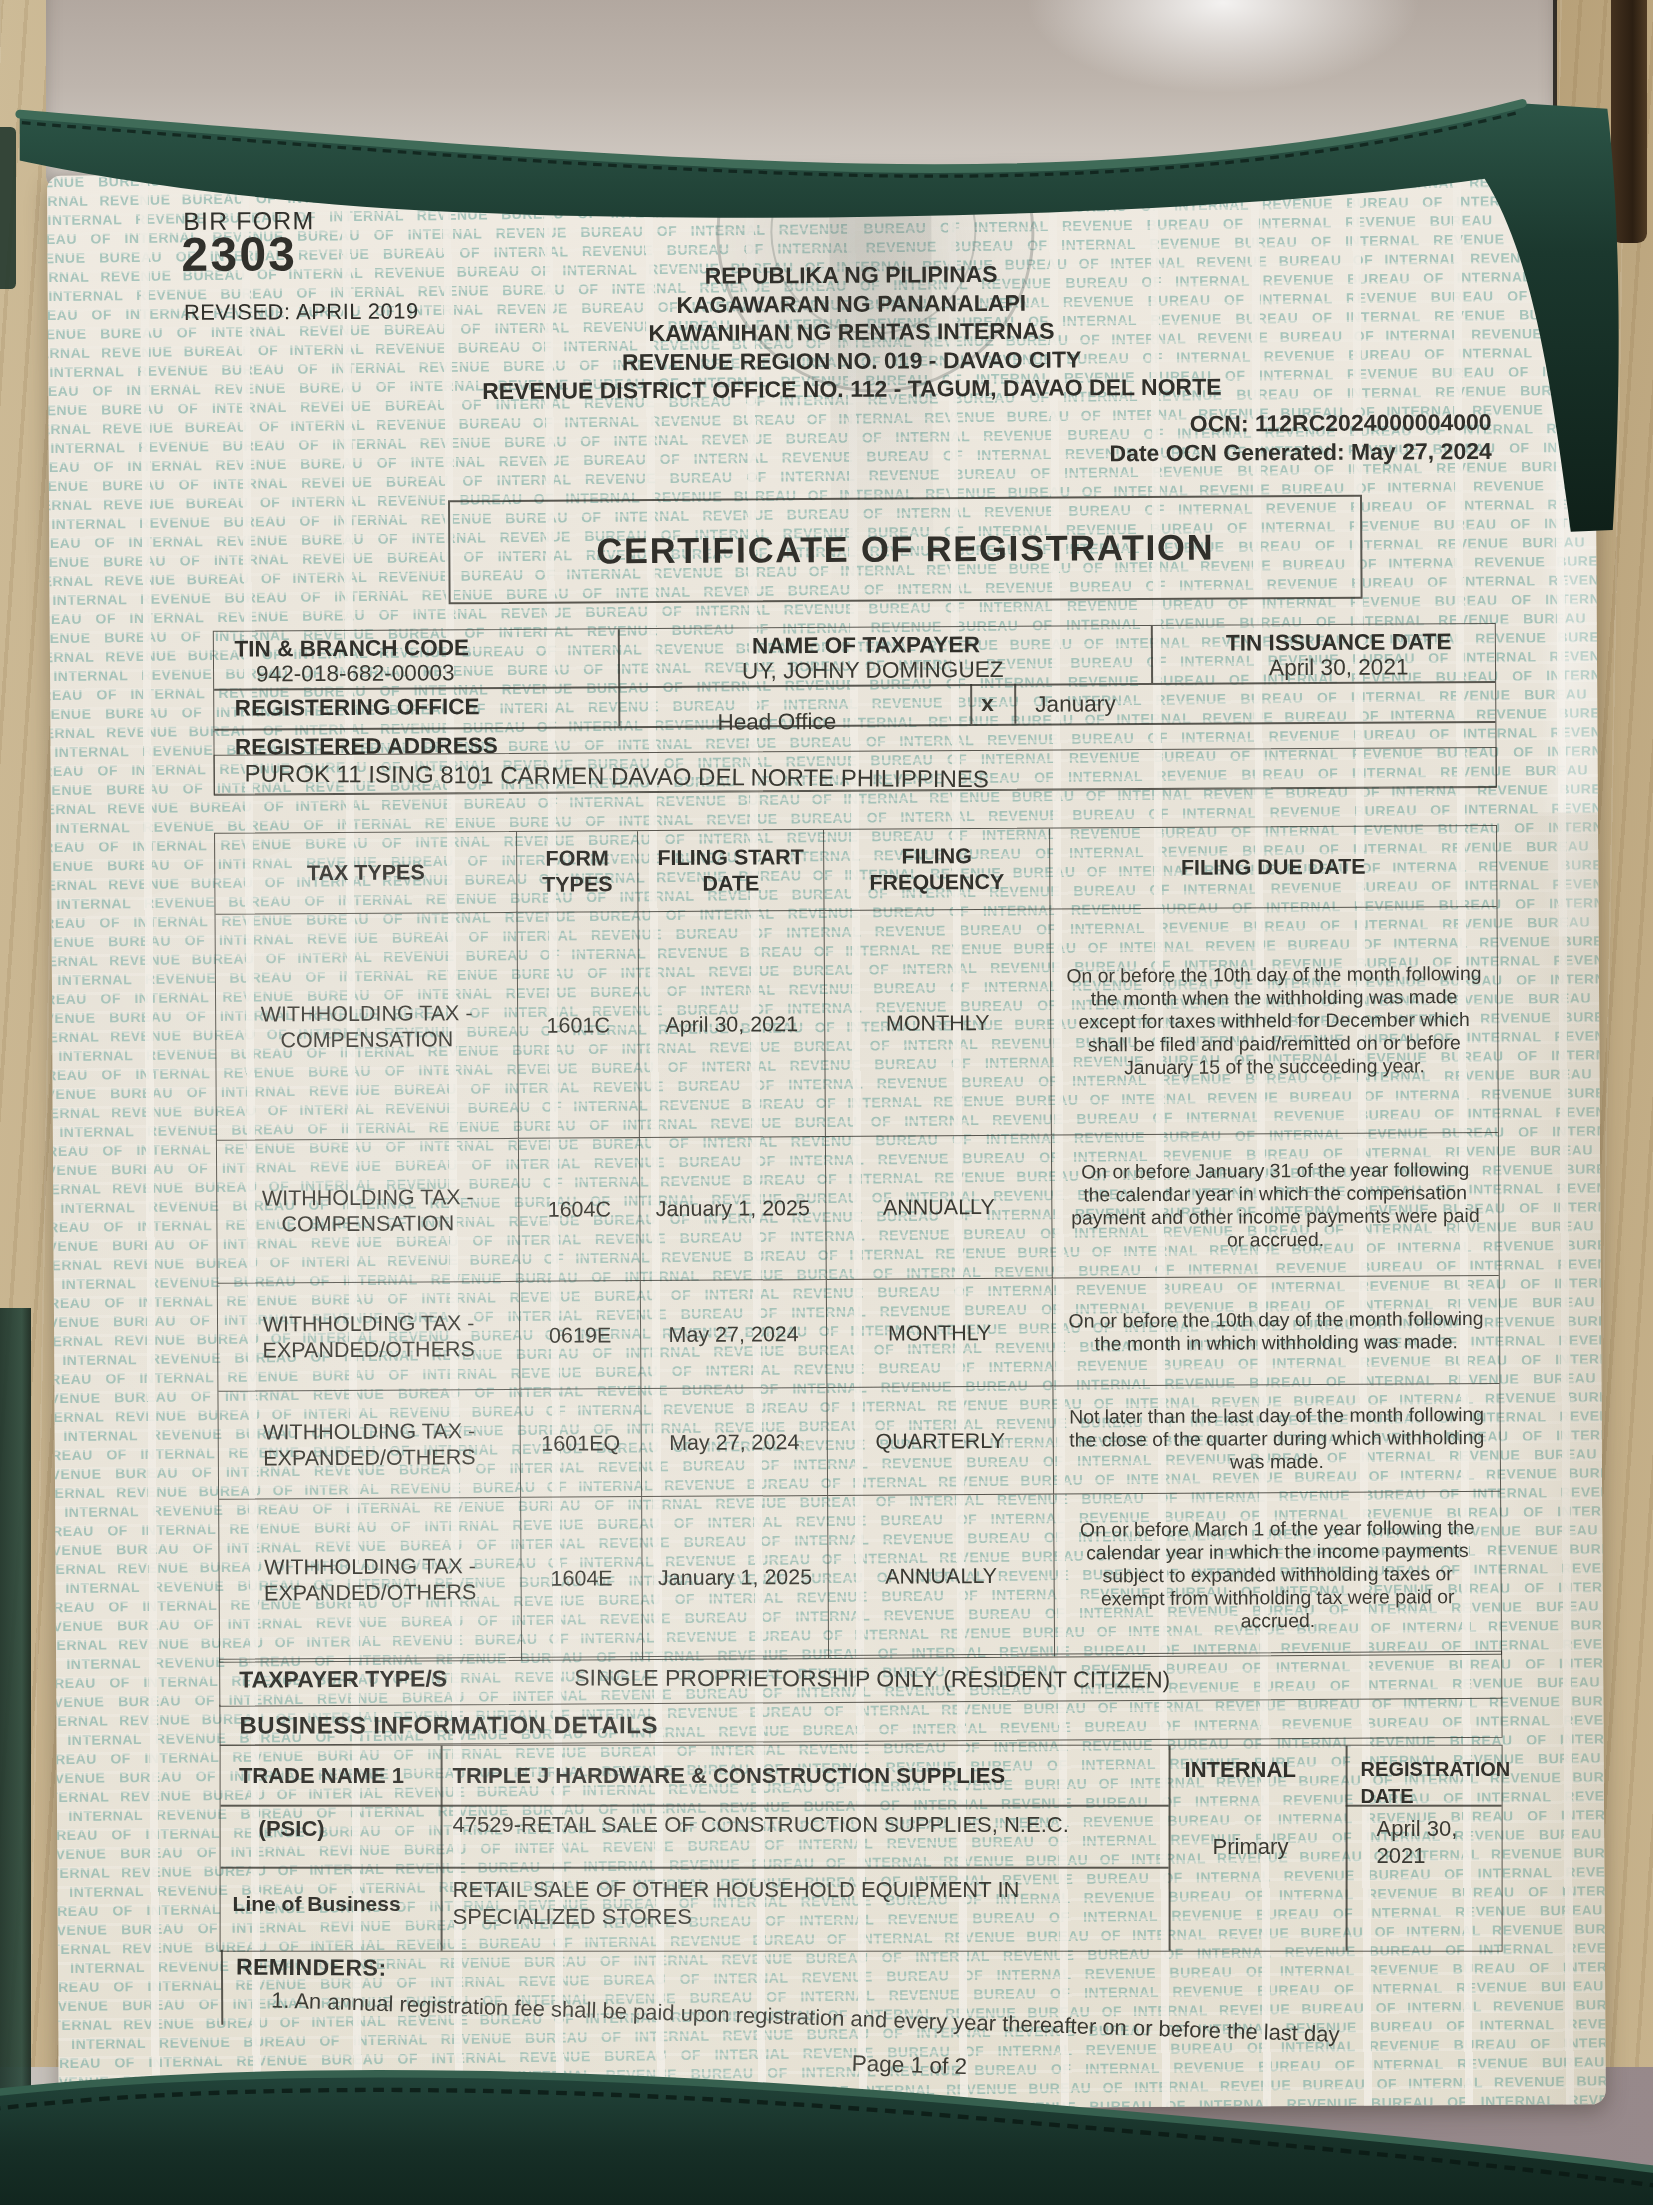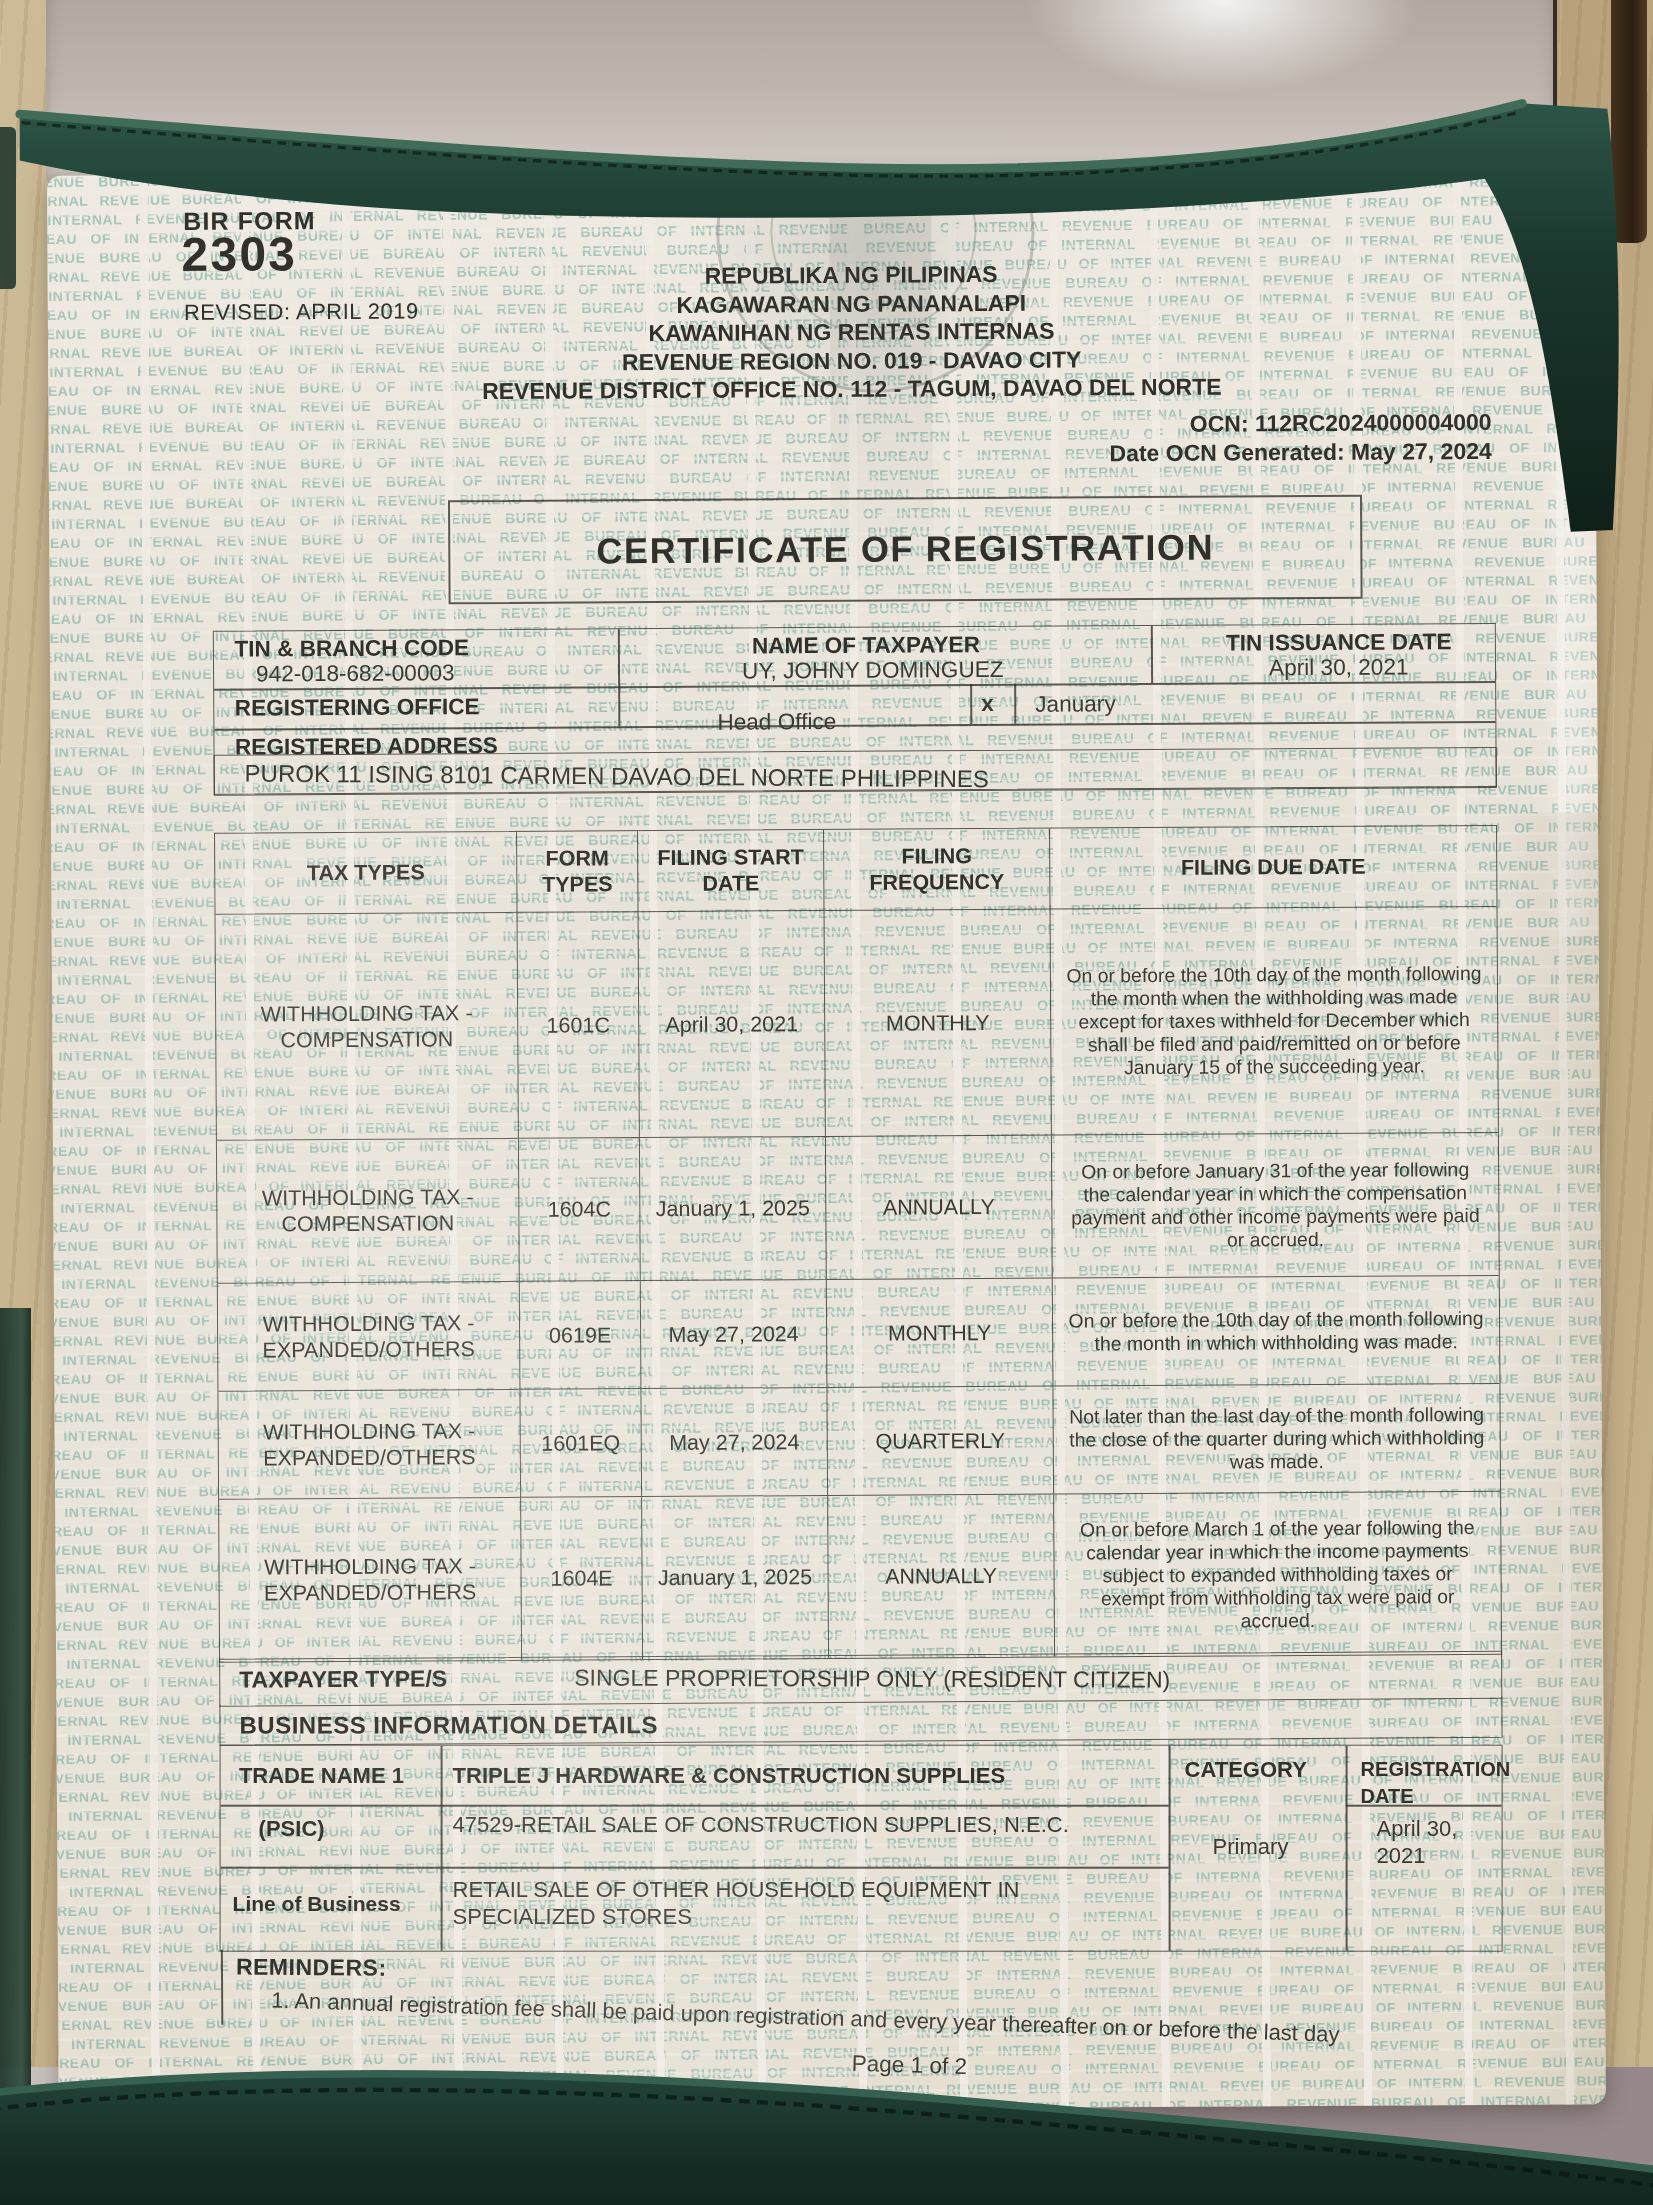--- a/index.html
+++ b/index.html
@@ -52,21 +52,21 @@
   .shade-right{position:absolute;right:0;top:646px;width:113px;height:1292px;background:linear-gradient(270deg,rgba(140,125,95,.16),rgba(140,125,95,0));}
   .streak{position:absolute;left:782px;top:-75px;width:102px;height:517px;background:linear-gradient(180deg,rgba(90,95,92,.16),rgba(90,95,92,.05) 70%,rgba(90,95,92,0));}
 
   .seal{position:absolute;left:669px;top:-96px;width:312px;height:312px;border-radius:50%;
     border:3.8px solid rgba(95,104,99,.32);
     background:radial-gradient(circle at 45% 55%, rgba(110,118,112,.18), rgba(110,118,112,.04) 60%, rgba(110,118,112,0));}
   .seal-inner{position:absolute;left:51px;top:51px;width:202px;height:202px;border-radius:50%;border:2.7px solid rgba(95,104,99,.28);}
 
   
   .t{position:absolute;color:var(--ink);white-space:nowrap;}
-  .bir-label{left:136px;top:32px;font-size:25px;font-weight:bold;letter-spacing:1.1px;}
+  .bir-label{left:136px;top:32px;font-size:25px;font-weight:normal;letter-spacing:1.1px;}
   .bir-num{left:134px;top:52px;font-size:48px;font-weight:bold;letter-spacing:2.2px;}
   .bir-rev{left:136px;top:125px;font-size:22px;letter-spacing:0.5px;}
   .hdr{left:265px;top:90px;width:1077px;text-align:center;font-size:23px;font-weight:bold;line-height:28.5px;white-space:normal;}
   .ocn1{left:366px;top:242px;width:1077px;text-align:right;font-size:23px;font-weight:bold;}
   .ocn2{left:366px;top:271px;width:1077px;text-align:right;font-size:23px;font-weight:bold;}
   .title-box{position:absolute;left:399px;top:327px;width:910px;height:100px;border:2.2px solid var(--line);
     display:flex;align-items:center;justify-content:center;}
   .title-box span{font-size:36px;font-weight:bold;letter-spacing:1.6px;color:var(--ink);}
 
   .info{position:absolute;left:163px;top:456px;width:1281px;height:162px;border:1.6px solid var(--line);}
@@ -209,21 +209,21 @@
 
     <div class="biz">
       <div class="v" style="left:220px;top:0;height:205px"></div>
       <div class="v" style="left:948px;top:0;height:205px"></div>
       <div class="v" style="left:1125px;top:0;height:205px"></div>
       <div class="h" style="left:0;top:59px;width:948px"></div>
       <div class="h" style="left:1125px;top:59px;width:156px"></div>
       <div class="h" style="left:0;top:121px;width:948px"></div>
       <div class="biz-txt lab" style="left:18.3px;top:16px">TRADE NAME 1</div>
       <div class="biz-txt lab" style="left:232px;top:16px;font-weight:bold">TRIPLE J HARDWARE &amp; CONSTRUCTION SUPPLIES</div>
-      <div class="biz-txt lab" style="left:964px;top:9.7px">CATEGORY</div>
+      <div class="biz-txt lab" style="left:964px;top:9.7px">INTERNAL</div>
       <div class="biz-txt lab" style="left:1140px;top:9.7px;font-size:20px">REGISTRATION DATE</div>
       <div class="biz-txt" style="left:1156px;top:69px">April 30, 2021</div>
       <div class="biz-txt lab" style="left:38px;top:69px">(PSIC)</div>
       <div class="biz-txt" style="left:232px;top:65px;width:700px">47529-RETAIL SALE OF CONSTRUCTION SUPPLIES, N.E.C.</div>
       <div class="biz-txt lab" style="left:12px;top:144px;font-size:21px">Line of Business</div>
       <div class="biz-txt" style="left:232px;top:130px;width:700px">RETAIL SALE OF OTHER HOUSEHOLD EQUIPMENT IN SPECIALIZED STORES</div>
       <div class="biz-txt" style="left:992px;top:87px">Primary</div>
     </div>
 
     <div class="rem-left-border"></div>

